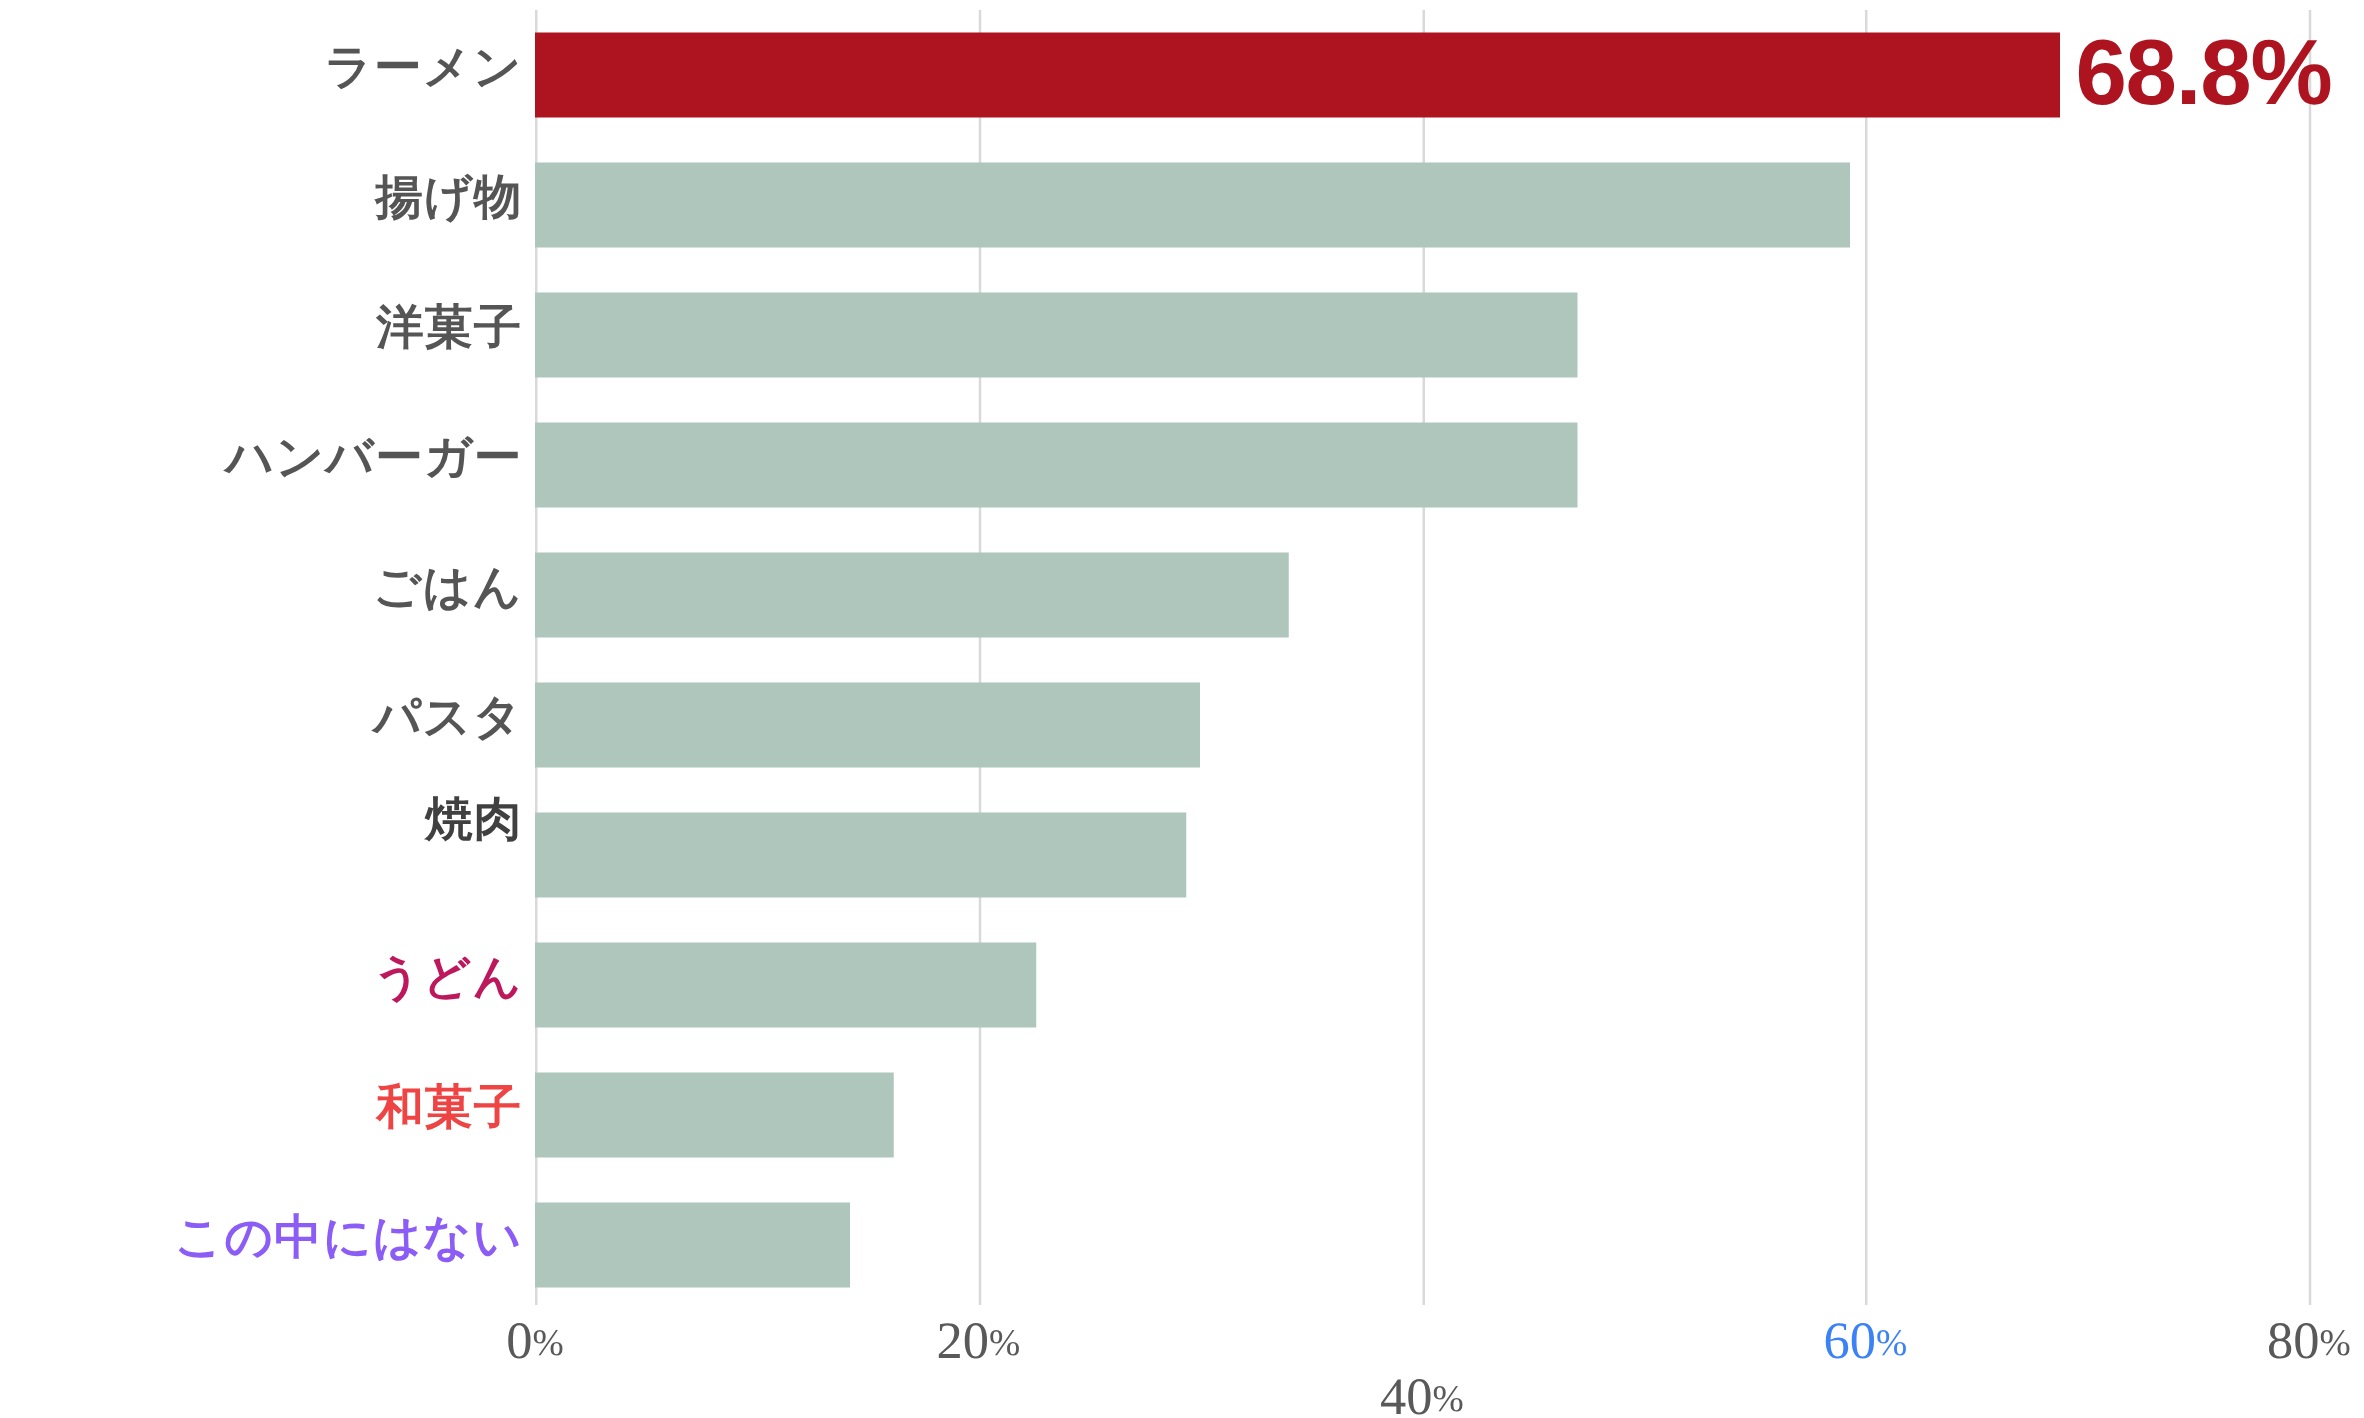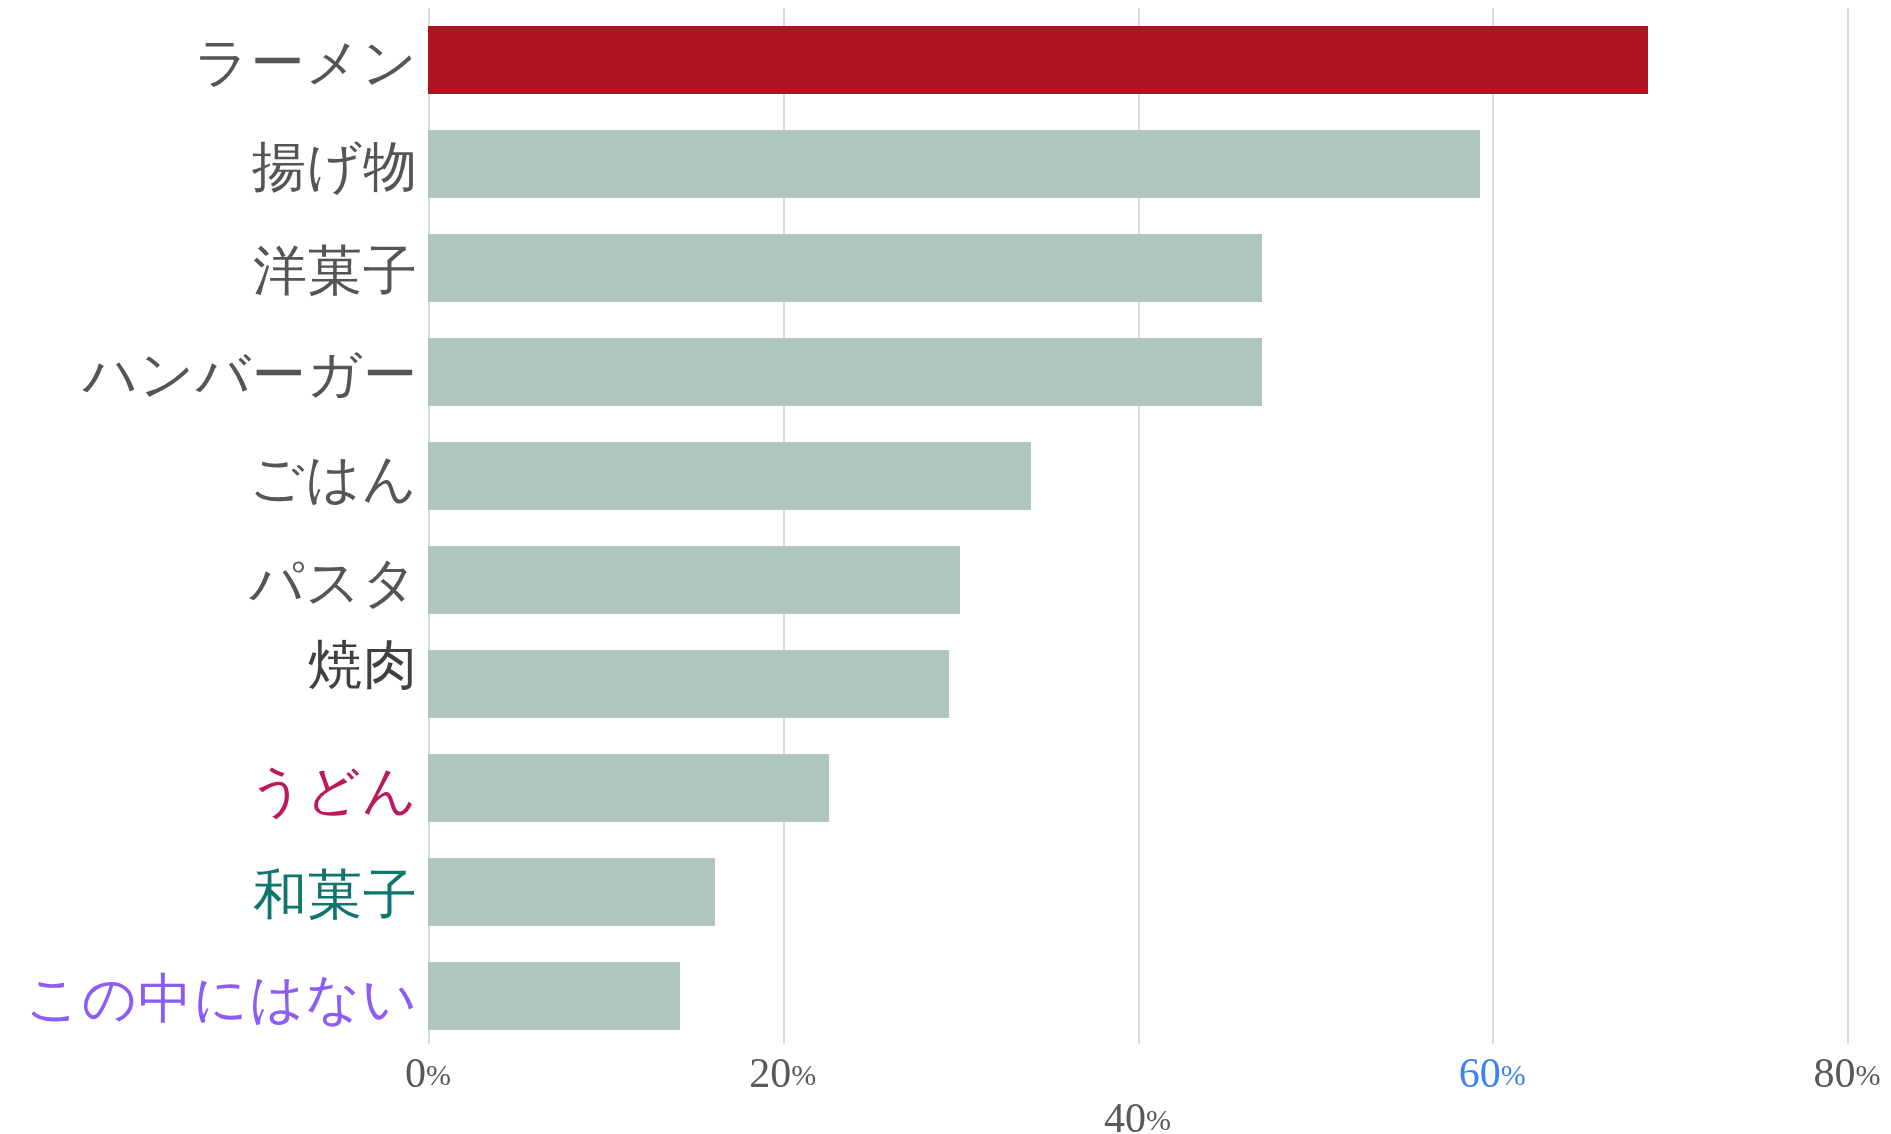--- a/index.html
+++ b/index.html
@@ -65,22 +65,22 @@
     letter-spacing: -1px;
     line-height: 1;
   }
 
   
   .cat-label {
     position: absolute;
     right: 1473px; 
     text-align: left;
     white-space: nowrap;
-    font-size: 54px;
-    font-weight: 400;
+    font-size: 38px;
+    font-weight: 700;
     color: #555555;
     line-height: 1;
     letter-spacing: 1px;
   }
 
   
   #x-axis {
     position: absolute;
     left: 0;
     top: 1052px;
@@ -109,35 +109,36 @@
 
   <div id="category-labels">
       <div class="cat-label" style="top: 35px; color: rgb(85, 85, 85);">ラーメン</div>
       <div class="cat-label" style="top: 139px; color: rgb(85, 85, 85);">揚げ物</div>
       <div class="cat-label" style="top: 243px; color: rgb(85, 85, 85);">洋菓子</div>
       <div class="cat-label" style="top: 347px; color: rgb(85, 85, 85);">ハンバーガー</div>
       <div class="cat-label" style="top: 451px; color: rgb(85, 85, 85);">ごはん</div>
       <div class="cat-label" style="top: 555px; color: rgb(85, 85, 85);">パスタ</div>
       <div class="cat-label" style="top: 637px; color: #404040;">焼肉</div>
       <div class="cat-label" style="top: 763px; color: #be185d;">うどん</div>
-      <div class="cat-label" style="top: 867px; color: #0f766e;">和菓子</div>
+      <div class="cat-label" style="top: 867px; color: #ef4444;">和菓子</div>
       <div class="cat-label" style="top: 971px; color: #8b5cf6; margin-left: 32px;">この中にはない</div>
     </div>
 
   <div id="plot-area">
     <div id="gridlines">
         <div class="gridline axis-zero" style="left: 0px; background: rgb(217, 217, 217);"></div>
         <div class="gridline" style="left: 354.75px; background: rgb(217, 217, 217);"></div>
         <div class="gridline" style="left: 709.5px; background: rgb(217, 217, 217);"></div>
         <div class="gridline" style="left: 1064.25px; background: rgb(217, 217, 217);"></div>
         <div class="gridline" style="left: 1419px; background: rgb(217, 217, 217);"></div>
       </div>
     <div id="bars">
         <div class="bar-row" style="top: 18px; height: 68px;">
           <div class="bar" style="width: 1220.34px; background: rgb(174, 20, 32);"></div>
+          <span class="bar-value" style="left: 1232.34px; color: rgb(174, 20, 32);">68.8%</span>
         </div>
         <div class="bar-row" style="top: 122px; height: 68px;">
           <div class="bar" style="width: 1051.83px; background: rgb(175, 198, 189);"></div>
         </div>
         <div class="bar-row" style="top: 226px; height: 68px;">
           <div class="bar" style="width: 833.663px; background: rgb(175, 198, 189);"></div>
         </div>
         <div class="bar-row" style="top: 330px; height: 68px;">
           <div class="bar" style="width: 833.663px; background: rgb(175, 198, 189);"></div>
         </div>

